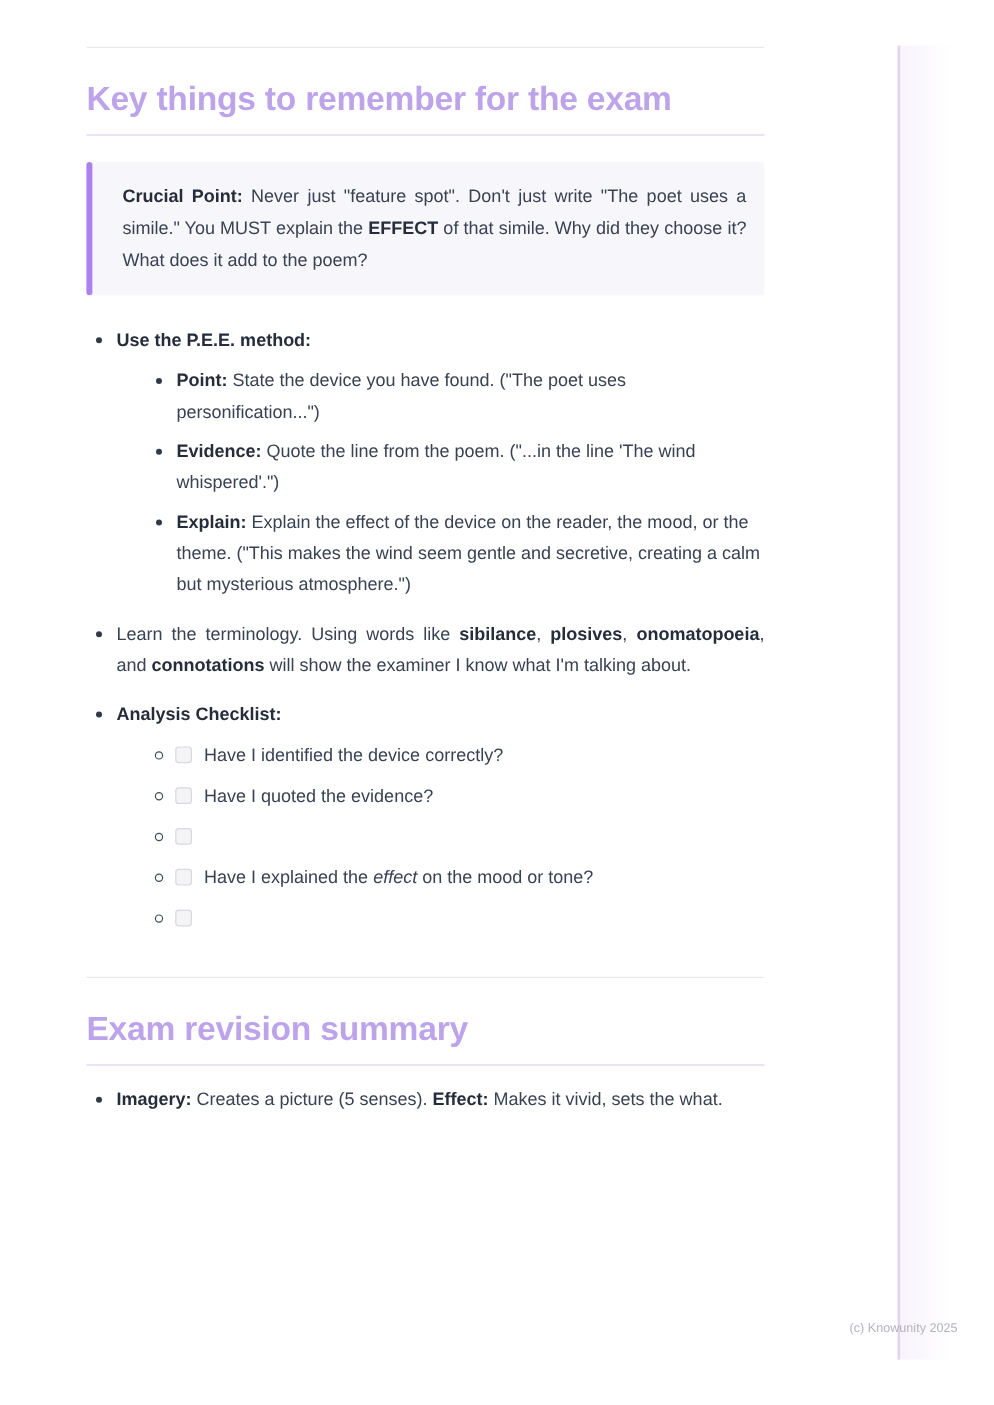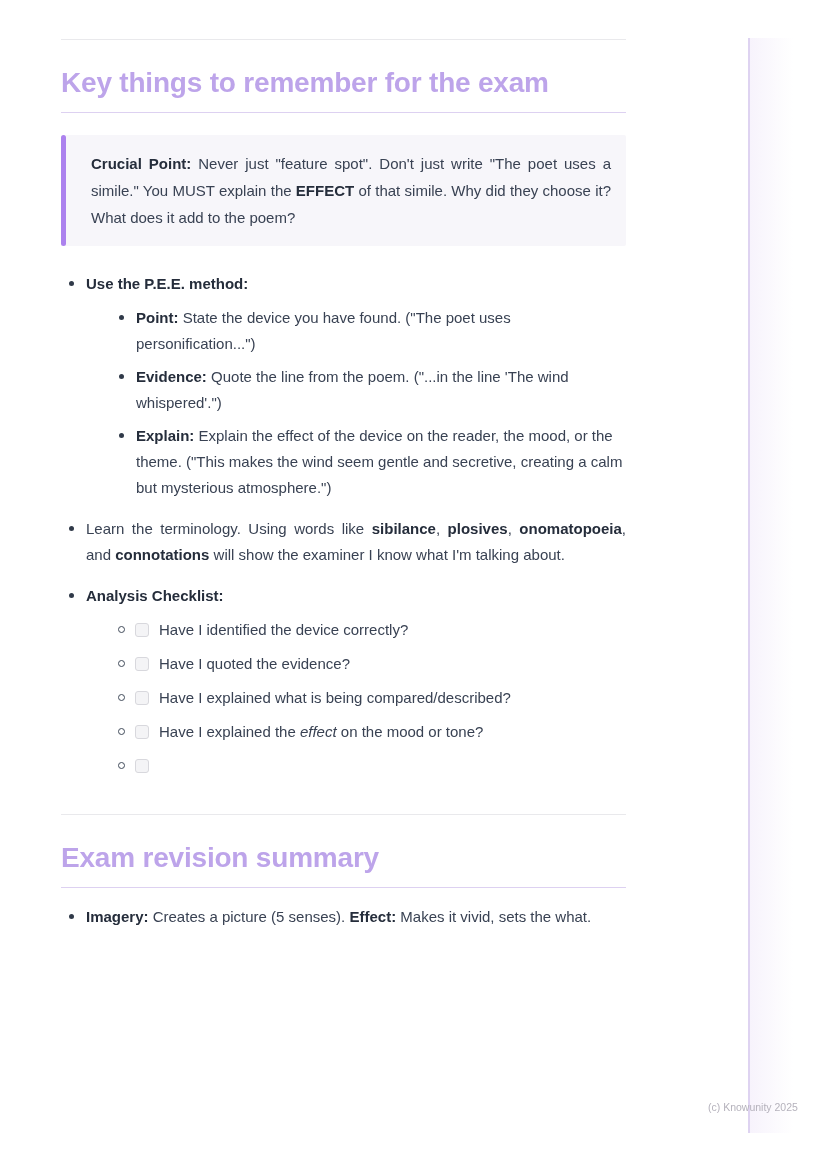--- a/index.html
+++ b/index.html
@@ -6,21 +6,21 @@
   body {
     width: 828px; height: 1171px;
     background: #ffffff;
     font-family: "Liberation Sans", sans-serif;
     color: #394253;
     position: relative;
     overflow: hidden;
   }
   .content {
     position: absolute;
-    left: 61px; top: 0;
+    left: 72px; top: 0;
     width: 565px;
   }
   .rule { border: 0; border-top: 1px solid #e9e9ec; margin: 0; }
   .rule.accent { border-top: 1px solid #ddd1f1; }
   .rule.top { margin-top: 39px; }
   .rule.section { margin-top: 35px; }
   h1.doc-heading {
     margin: 26px 0 0 0;
     font-size: 28px;
     line-height: 34px;
@@ -159,21 +159,21 @@
           <p class="rt"><span class="checkbox"></span><span><span>Have I identified the device correctly?</span></span></p>
         </div>
 
         <div class="li li-check">
           <span class="marker circle"></span>
           <p class="rt"><span class="checkbox"></span><span><span>Have I quoted the evidence?</span></span></p>
         </div>
 
         <div class="li li-check">
           <span class="marker circle"></span>
-          <p class="rt"><span class="checkbox"></span><span><span>Have I explained what is being compared/described?</span></span></p>
+          <p class="rt"><span class="checkbox"></span></p>
         </div>
 
         <div class="li li-check">
           <span class="marker circle"></span>
           <p class="rt"><span class="checkbox"></span><span><span>Have I explained the </span><span class="i">effect</span><span> on the mood or tone?</span></span></p>
         </div>
 
         <div class="li li-check">
           <span class="marker circle"></span>
           <p class="rt"><span class="checkbox"></span></p>

